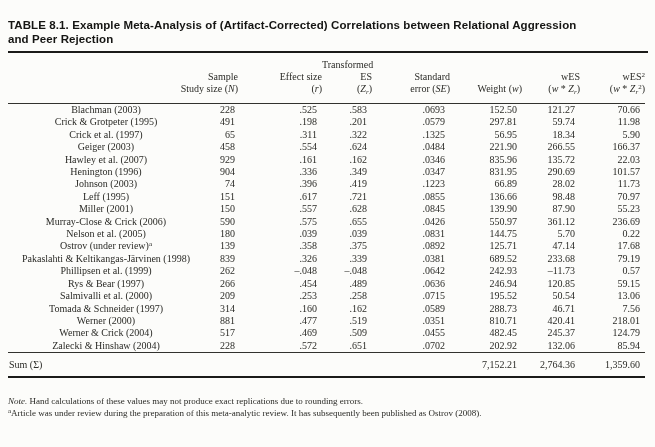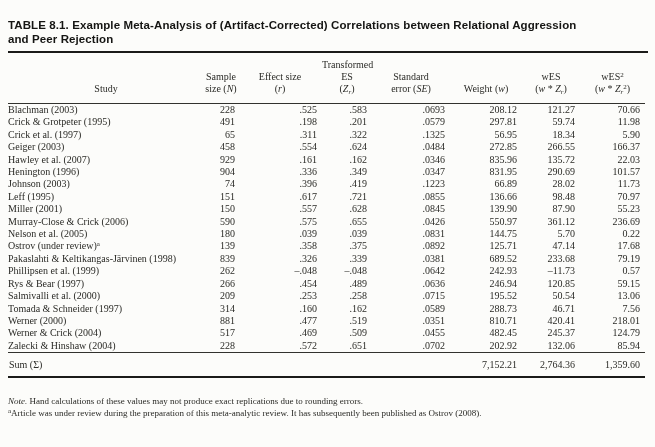--- a/index.html
+++ b/index.html
@@ -24,33 +24,33 @@
   table{
     table-layout:fixed;
     width:637px;
     border-collapse:collapse;
     font-size:10px;
     color:#2a2a26;
   }
   thead th{
     font-weight:normal;
     vertical-align:bottom;
-    text-align:center;
+    text-align:right;
     line-height:12px;
     padding:6px 0 8px 0;
     border-bottom:1px solid #32322e;
   }
-  thead th.study-h{text-align:center;}
+  thead th.study-h{text-align:right;}
   tbody td{
     line-height:12.4px;
     padding:0;
     white-space:nowrap;
     overflow:hidden;
   }
-  tbody td.study{text-align:left;}
+  tbody td.study{text-align:center;}
   td.num{text-align:right;padding-right:5px;}
   td.num.sample{padding-right:3px;}
   tbody tr:last-child td{border-bottom:1px solid #32322e;}
   tfoot td{
     padding-top:6px;
     padding-bottom:5px;
     line-height:12px;
     border-bottom:2.5px solid #1b1b19;
   }
   .footnotes{
@@ -100,21 +100,21 @@
         <th>wES<sup>2</sup><br>(<i>w</i> * <i>Z</i><sub><i>r</i></sub><sup>2</sup>)</th>
       </tr>
     </thead>
     <tbody>
         <tr>
           <td class="study">Blachman (2003)</td>
           <td class="num sample">228</td>
           <td class="num">.525</td>
           <td class="num">.583</td>
           <td class="num">.0693</td>
-          <td class="num">208.12</td>
+          <td class="num">152.50</td>
           <td class="num">121.27</td>
           <td class="num">70.66</td>
         </tr>
         <tr>
           <td class="study">Crick &amp; Grotpeter (1995)</td>
           <td class="num sample">491</td>
           <td class="num">.198</td>
           <td class="num">.201</td>
           <td class="num">.0579</td>
           <td class="num">297.81</td>
@@ -130,21 +130,21 @@
           <td class="num">56.95</td>
           <td class="num">18.34</td>
           <td class="num">5.90</td>
         </tr>
         <tr>
           <td class="study">Geiger (2003)</td>
           <td class="num sample">458</td>
           <td class="num">.554</td>
           <td class="num">.624</td>
           <td class="num">.0484</td>
-          <td class="num">272.85</td>
+          <td class="num">221.90</td>
           <td class="num">266.55</td>
           <td class="num">166.37</td>
         </tr>
         <tr>
           <td class="study">Hawley et al. (2007)</td>
           <td class="num sample">929</td>
           <td class="num">.161</td>
           <td class="num">.162</td>
           <td class="num">.0346</td>
           <td class="num">835.96</td>

